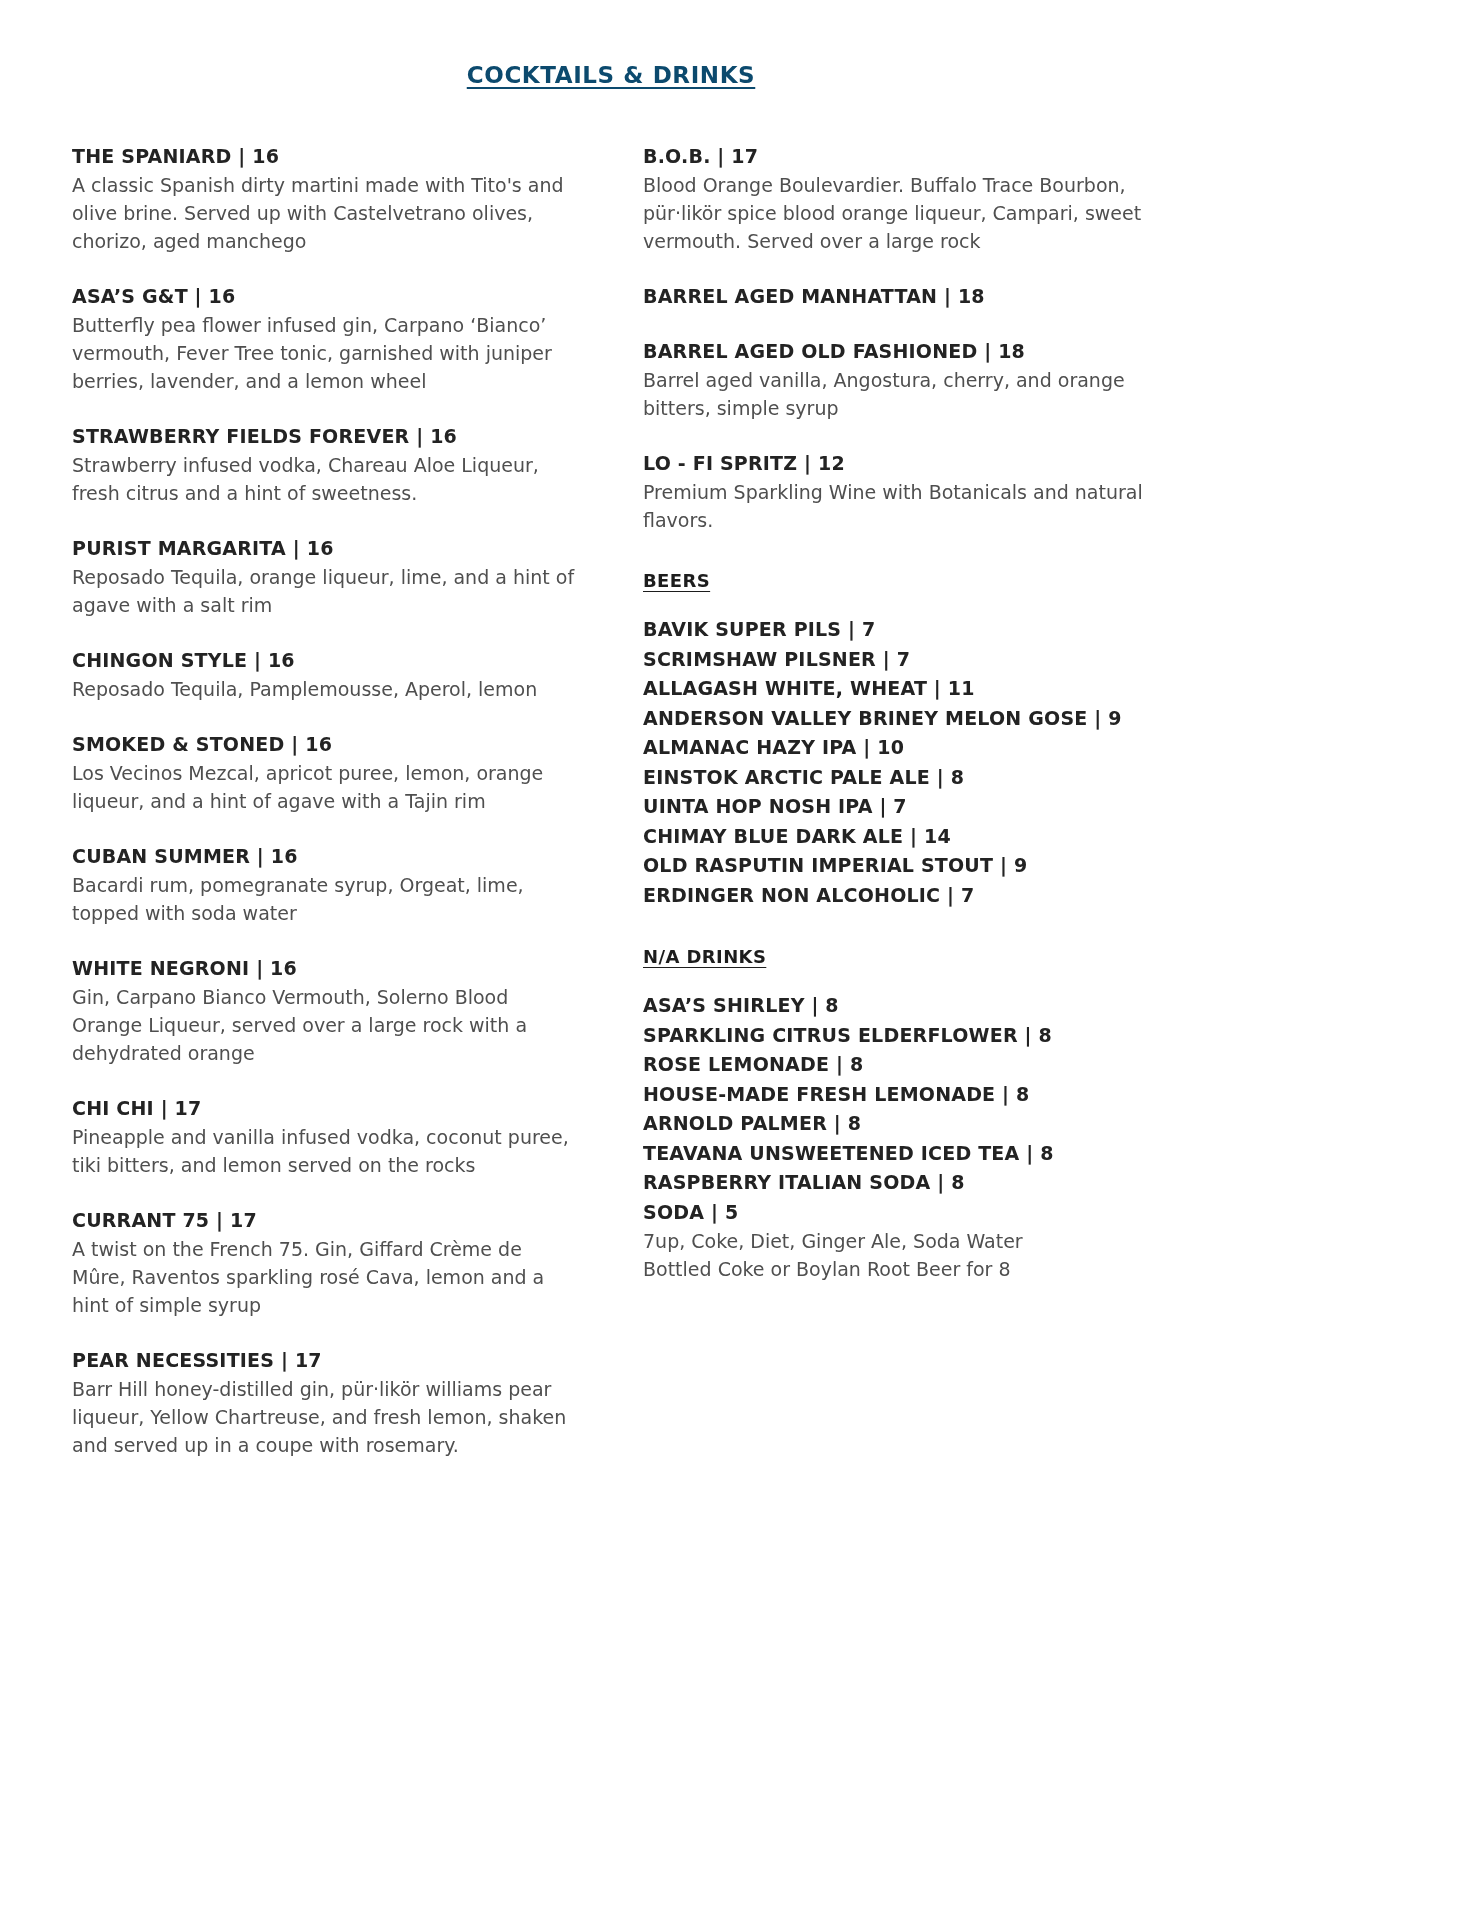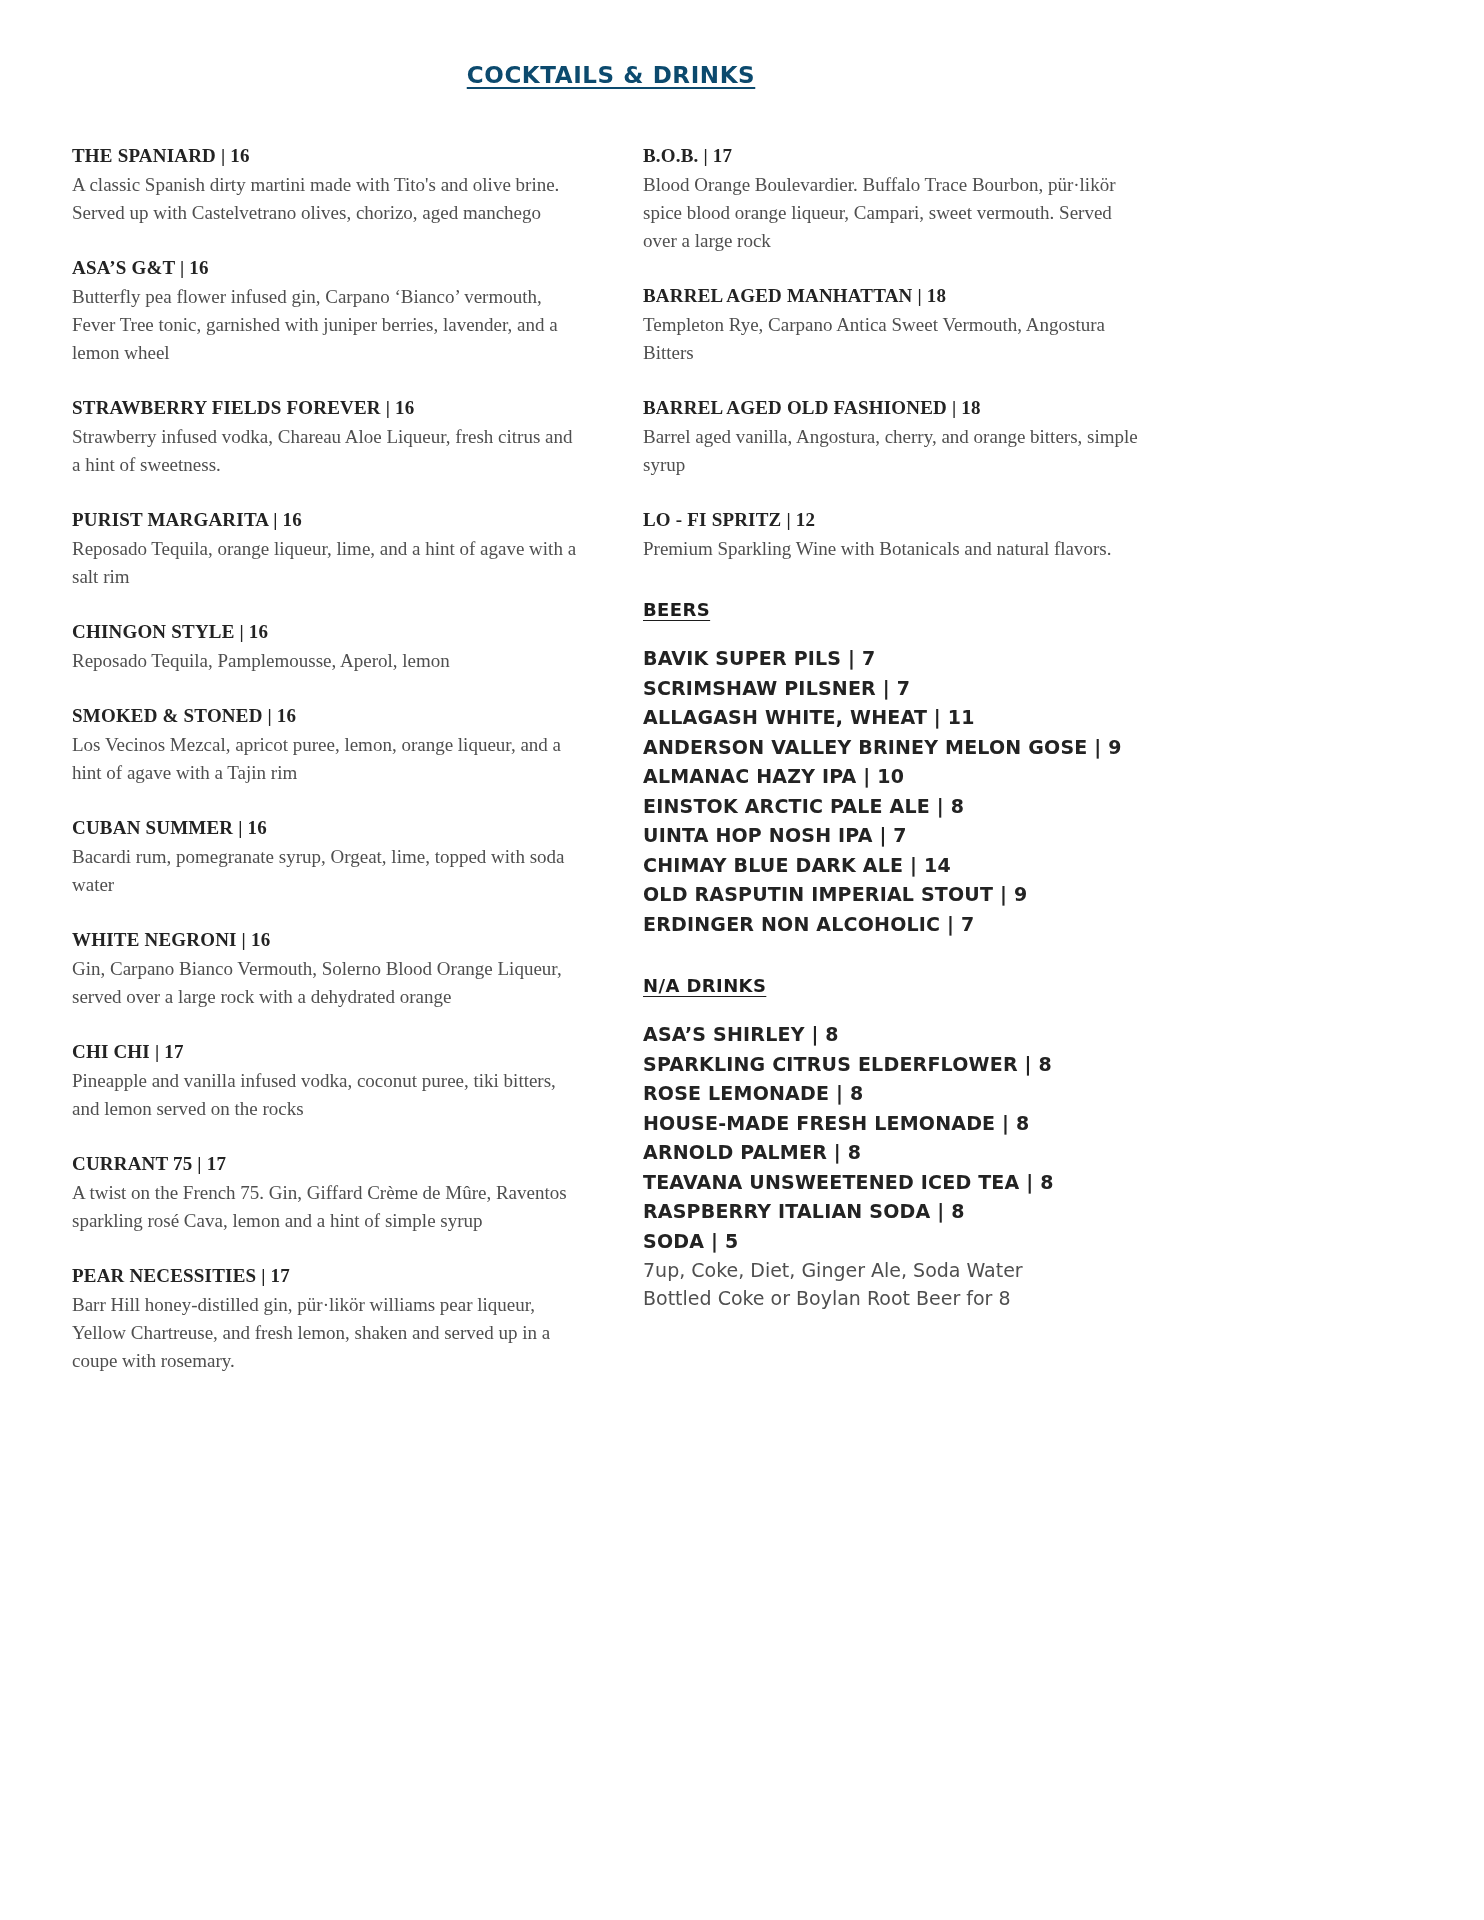--- a/index.html
+++ b/index.html
@@ -36,21 +36,21 @@
     align-items: flex-start;
   }
   .col-left {
     flex: 0 0 505px;
     width: 505px;
   }
   .col-right {
     flex: 0 0 507px;
     width: 507px;
   }
-  .entry { margin: 0 0 27px 0; font-family: Liberation Serif, serif; }
+  .entry { margin: 0 0 27px 0; }
   .entry-name {
     font-size: 19px;
     line-height: 28px;
     font-weight: 700;
     letter-spacing: 0.2px;
     color: #232323;
     margin-bottom: 1px;
   }
   .entry-desc {
     font-size: 19px;
@@ -135,21 +135,20 @@
         </div>
       </section>
     <section class="col-right">
       <div id="right-cocktails">
           <div class="entry">
             <div class="entry-name">B.O.B. | 17</div>
             <div class="entry-desc">Blood Orange Boulevardier. Buffalo Trace Bourbon, pür·likör spice blood orange liqueur, Campari, sweet vermouth. Served over a large rock</div>
           </div>
           <div class="entry">
             <div class="entry-name">BARREL AGED MANHATTAN | 18</div>
-            <div class="entry-desc">Templeton Rye, Carpano Antica Sweet Vermouth, Angostura Bitters</div>
           </div>
           <div class="entry">
             <div class="entry-name">BARREL AGED OLD FASHIONED | 18</div>
             <div class="entry-desc">Barrel aged vanilla, Angostura, cherry, and orange bitters, simple syrup</div>
           </div>
           <div class="entry">
             <div class="entry-name">LO - FI SPRITZ | 12</div>
             <div class="entry-desc">Premium Sparkling Wine with Botanicals and natural flavors.</div>
           </div>
         </div>

